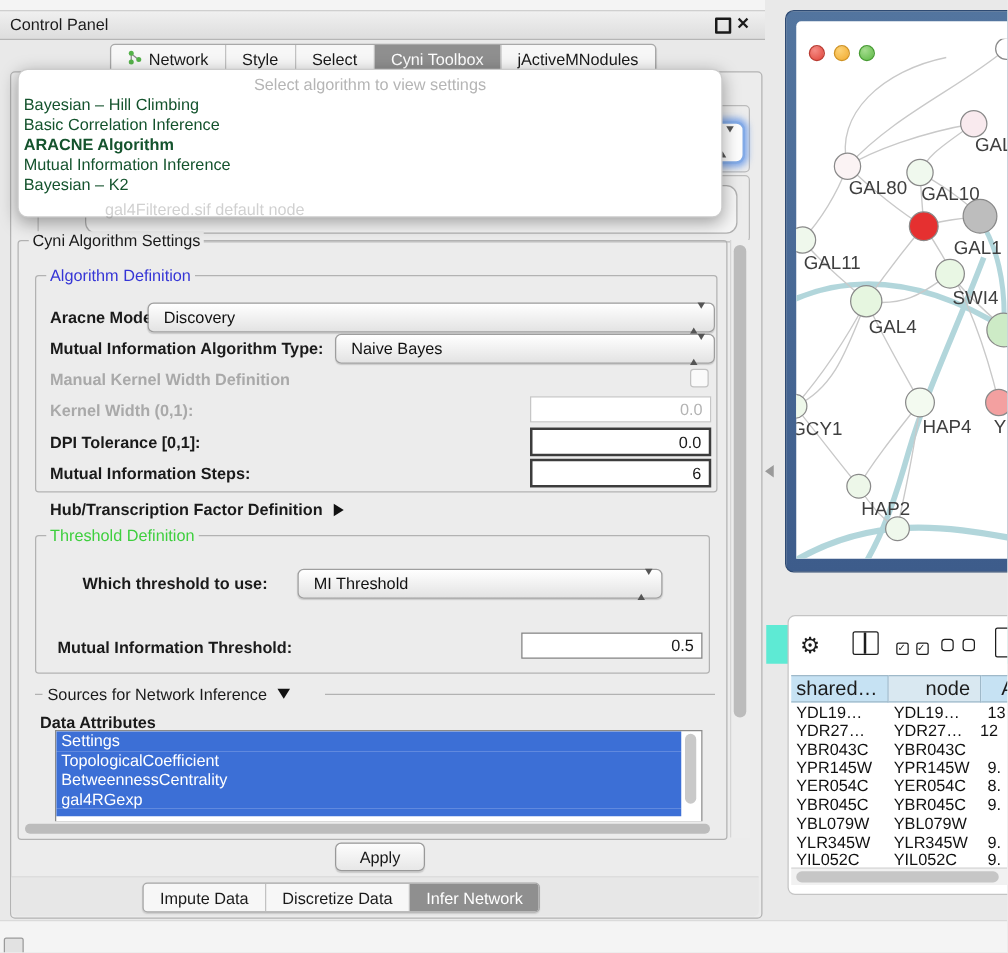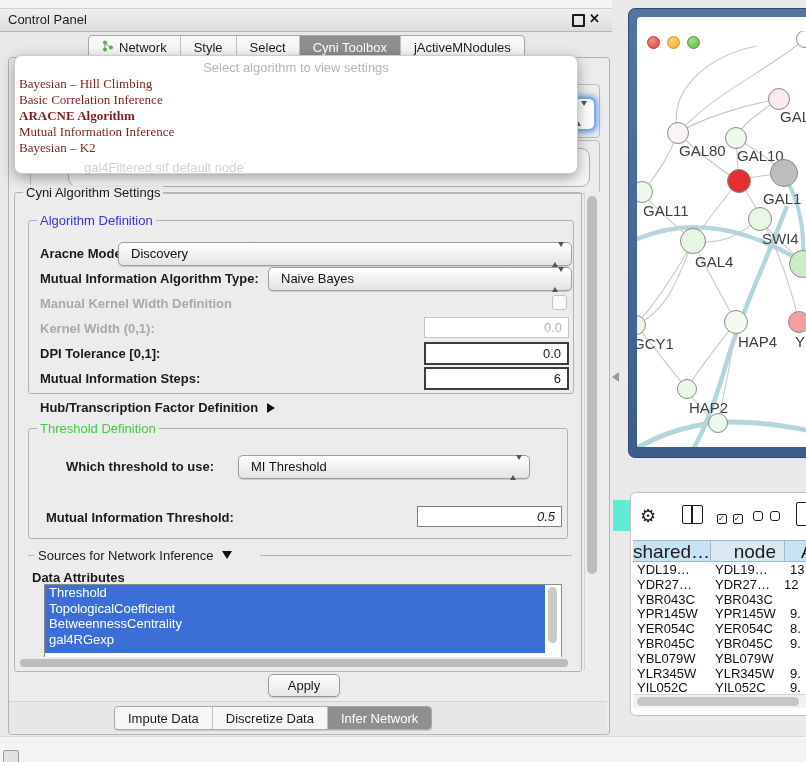--- a/index.html
+++ b/index.html
@@ -18,21 +18,21 @@
   .tab.sel{background:#8f8f8f;color:#fff;}
   .content-panel{left:8px;top:57px;width:600px;height:676px;background:#ececec;border:1px solid #b3b3b3;border-radius:4px;}
   
   .bgbox{border:1px solid #bbbbbb;border-radius:4px;}
   .focus-combo{left:60px;top:97px;width:532px;height:30px;border:2px solid #82aae6;border-radius:7px;background:#fdfdfd;box-shadow:0 0 5px 2px rgba(92,146,233,.75);}
   .ghost-combo{left:68px;top:148px;width:520px;height:37px;border:1px solid #b0b0b0;border-radius:9px;background:#f6f6f6;}
   .ghost-text{left:84px;top:160px;color:#6f6f6f;opacity:.32;z-index:40;font-size:13px;}
   
   .popup{left:14px;top:55px;width:564px;height:119px;background:#ffffff;border:1px solid #cccccc;border-radius:8px;box-shadow:0 4px 14px rgba(0,0,0,.35);z-index:30;padding-top:4px;box-sizing:border-box;}
   .popup-head{height:16px;text-align:center;color:#b5b5b5;font-size:13px;}
-  .popup-item{height:16px;line-height:16px;padding-left:4px;color:#7f1d1d;font-family:Liberation Serif, serif;}
+  .popup-item{height:16px;line-height:16px;padding-left:4px;color:#14532d;}
   .popup-item.bold{font-weight:bold;}
   
   .group{border:1px solid #b2b2b2;border-radius:3px;}
   .gtitle{position:absolute;top:-8px;left:8px;background:#ececec;padding:0 3px;white-space:nowrap;}
   .gtitle.blue{color:#3535d6;}
   .gtitle.green{color:#3ecf3e;}
   .lbl{position:absolute;font-weight:bold;color:#1a1a1a;white-space:nowrap;}
   .lbl.dis{color:#a9a9a9;}
   .combo{position:absolute;height:22px;border:1px solid #9e9e9e;border-radius:5px;background:linear-gradient(#ffffff,#e3e3e3);box-shadow:0 1px 1px rgba(0,0,0,.15);}
   .combo .cv{position:absolute;left:12px;top:3px;color:#111;}
@@ -57,21 +57,21 @@
   
   .net-frame{left:628px;top:8px;width:178px;height:448px;background:linear-gradient(#53759f,#3d5c8b);border:1px solid #2e4a72;border-radius:7px 0 0 7px;}
   .net-window{left:637px;top:17px;width:169px;height:430px;background:#ffffff;border-radius:4px 0 0 0;}
   .light{position:absolute;top:19px;width:11px;height:11px;border-radius:50%;}
   .canvas{left:637px;top:31px;width:169px;height:416px;overflow:hidden;}
   .node{position:absolute;border:1px solid #8a8a8a;border-radius:50%;box-sizing:border-box;}
   .nlabel{position:absolute;font-size:15px;color:#3f3f3f;white-space:nowrap;}
   .tp-titlebar{left:613px;top:456px;width:193px;height:31px;background:#5eead4;margin-top:44px;}
   .card{left:630px;top:492px;width:180px;height:222px;background:#fff;border:1px solid #c4c4c4;border-radius:6px 0 0 6px;}
   .mini-box{position:absolute;border:1.6px solid #1d1d1d;border-radius:2px;}
-  .thead-cell{position:absolute;top:540px;height:22px;box-sizing:border-box;border-right:1px solid #9fb9c9;border-top:1px solid #9fb9c9;border-bottom:1px solid #9fb9c9;font-size:19px;color:#1b1b1b;line-height:22px;}
+  .thead-cell{position:absolute;top:540px;height:22px;box-sizing:border-box;border-right:1px solid #9fb9c9;border-top:1px solid #9fb9c9;border-bottom:1px solid #9fb9c9;font-size:16px;color:#1b1b1b;line-height:22px;}
   .trow{position:absolute;left:633px;width:173px;height:14.8px;line-height:14.8px;font-size:13px;color:#111;white-space:nowrap;}
   .trow span{position:absolute;top:0;}
   .splitter{left:612px;top:372px;width:0;height:0;border-top:5px solid transparent;border-bottom:5px solid transparent;border-right:7px solid #9a9a9a;}
   .bottomstrip{left:0;top:736px;width:806px;height:26px;background:#f4f4f4;border-top:1px solid #dadada;}
 </style>
 </head>
 <body>
 
 <div class="screen">
 
@@ -172,33 +172,33 @@
 
   <div class="abs group" style="left:28px;top:428px;width:538px;height:109px;">
     <span class="gtitle green">Threshold Definition</span>
   </div>
   <div class="lbl" style="left:66px;top:459px;">Which threshold to use:</div>
   <div class="combo" style="left:238px;top:455px;width:290px;">
     <span class="cv">MI Threshold</span>
     <span class="stepper"><span class="up"></span><span class="dn"></span></span>
   </div>
   <div class="lbl" style="left:46px;top:510px;">Mutual Information Threshold:</div>
-  <div class="tfield f-mid" style="left:417px;top:506px;width:137px;font-style:italic;">
+  <div class="tfield f-mid" style="left:417px;top:506px;width:137px;">
     <span class="v">0.5</span>
   </div>
 
   <div class="abs" style="left:28px;top:548px;width:544px;height:14px;">
     <div class="hline" style="left:0;top:7px;width:6px;"></div>
     <span style="position:absolute;left:8px;top:0;background:#ececec;padding:0 2px;white-space:nowrap;"><span>Sources for Network Inference</span><span class="tri-down"></span></span>
     <div class="hline" style="left:232px;top:7px;width:312px;"></div>
   </div>
   <div class="lbl" style="left:32px;top:570px;">Data Attributes</div>
   <div class="abs listbox">
     <div>
-        <div class="attr-item">Threshold</div>
+        <div class="attr-item">Settings</div>
         <div class="attr-item">TopologicalCoefficient</div>
         <div class="attr-item">BetweennessCentrality</div>
         <div class="attr-item">gal4RGexp</div>
       </div>
     <div style="height:6px;background:#3c6fd6;width:500px;"></div>
     <div class="sb-thumb" style="left:503px;top:2px;width:9px;height:56px;background:#c9c9c9;"></div>
   </div>
 
   <div class="sb-h-track" style="left:16px;top:657px;width:562px;height:12px;">
     <div class="sb-thumb" style="left:4px;top:2px;width:548px;height:8px;"></div>

